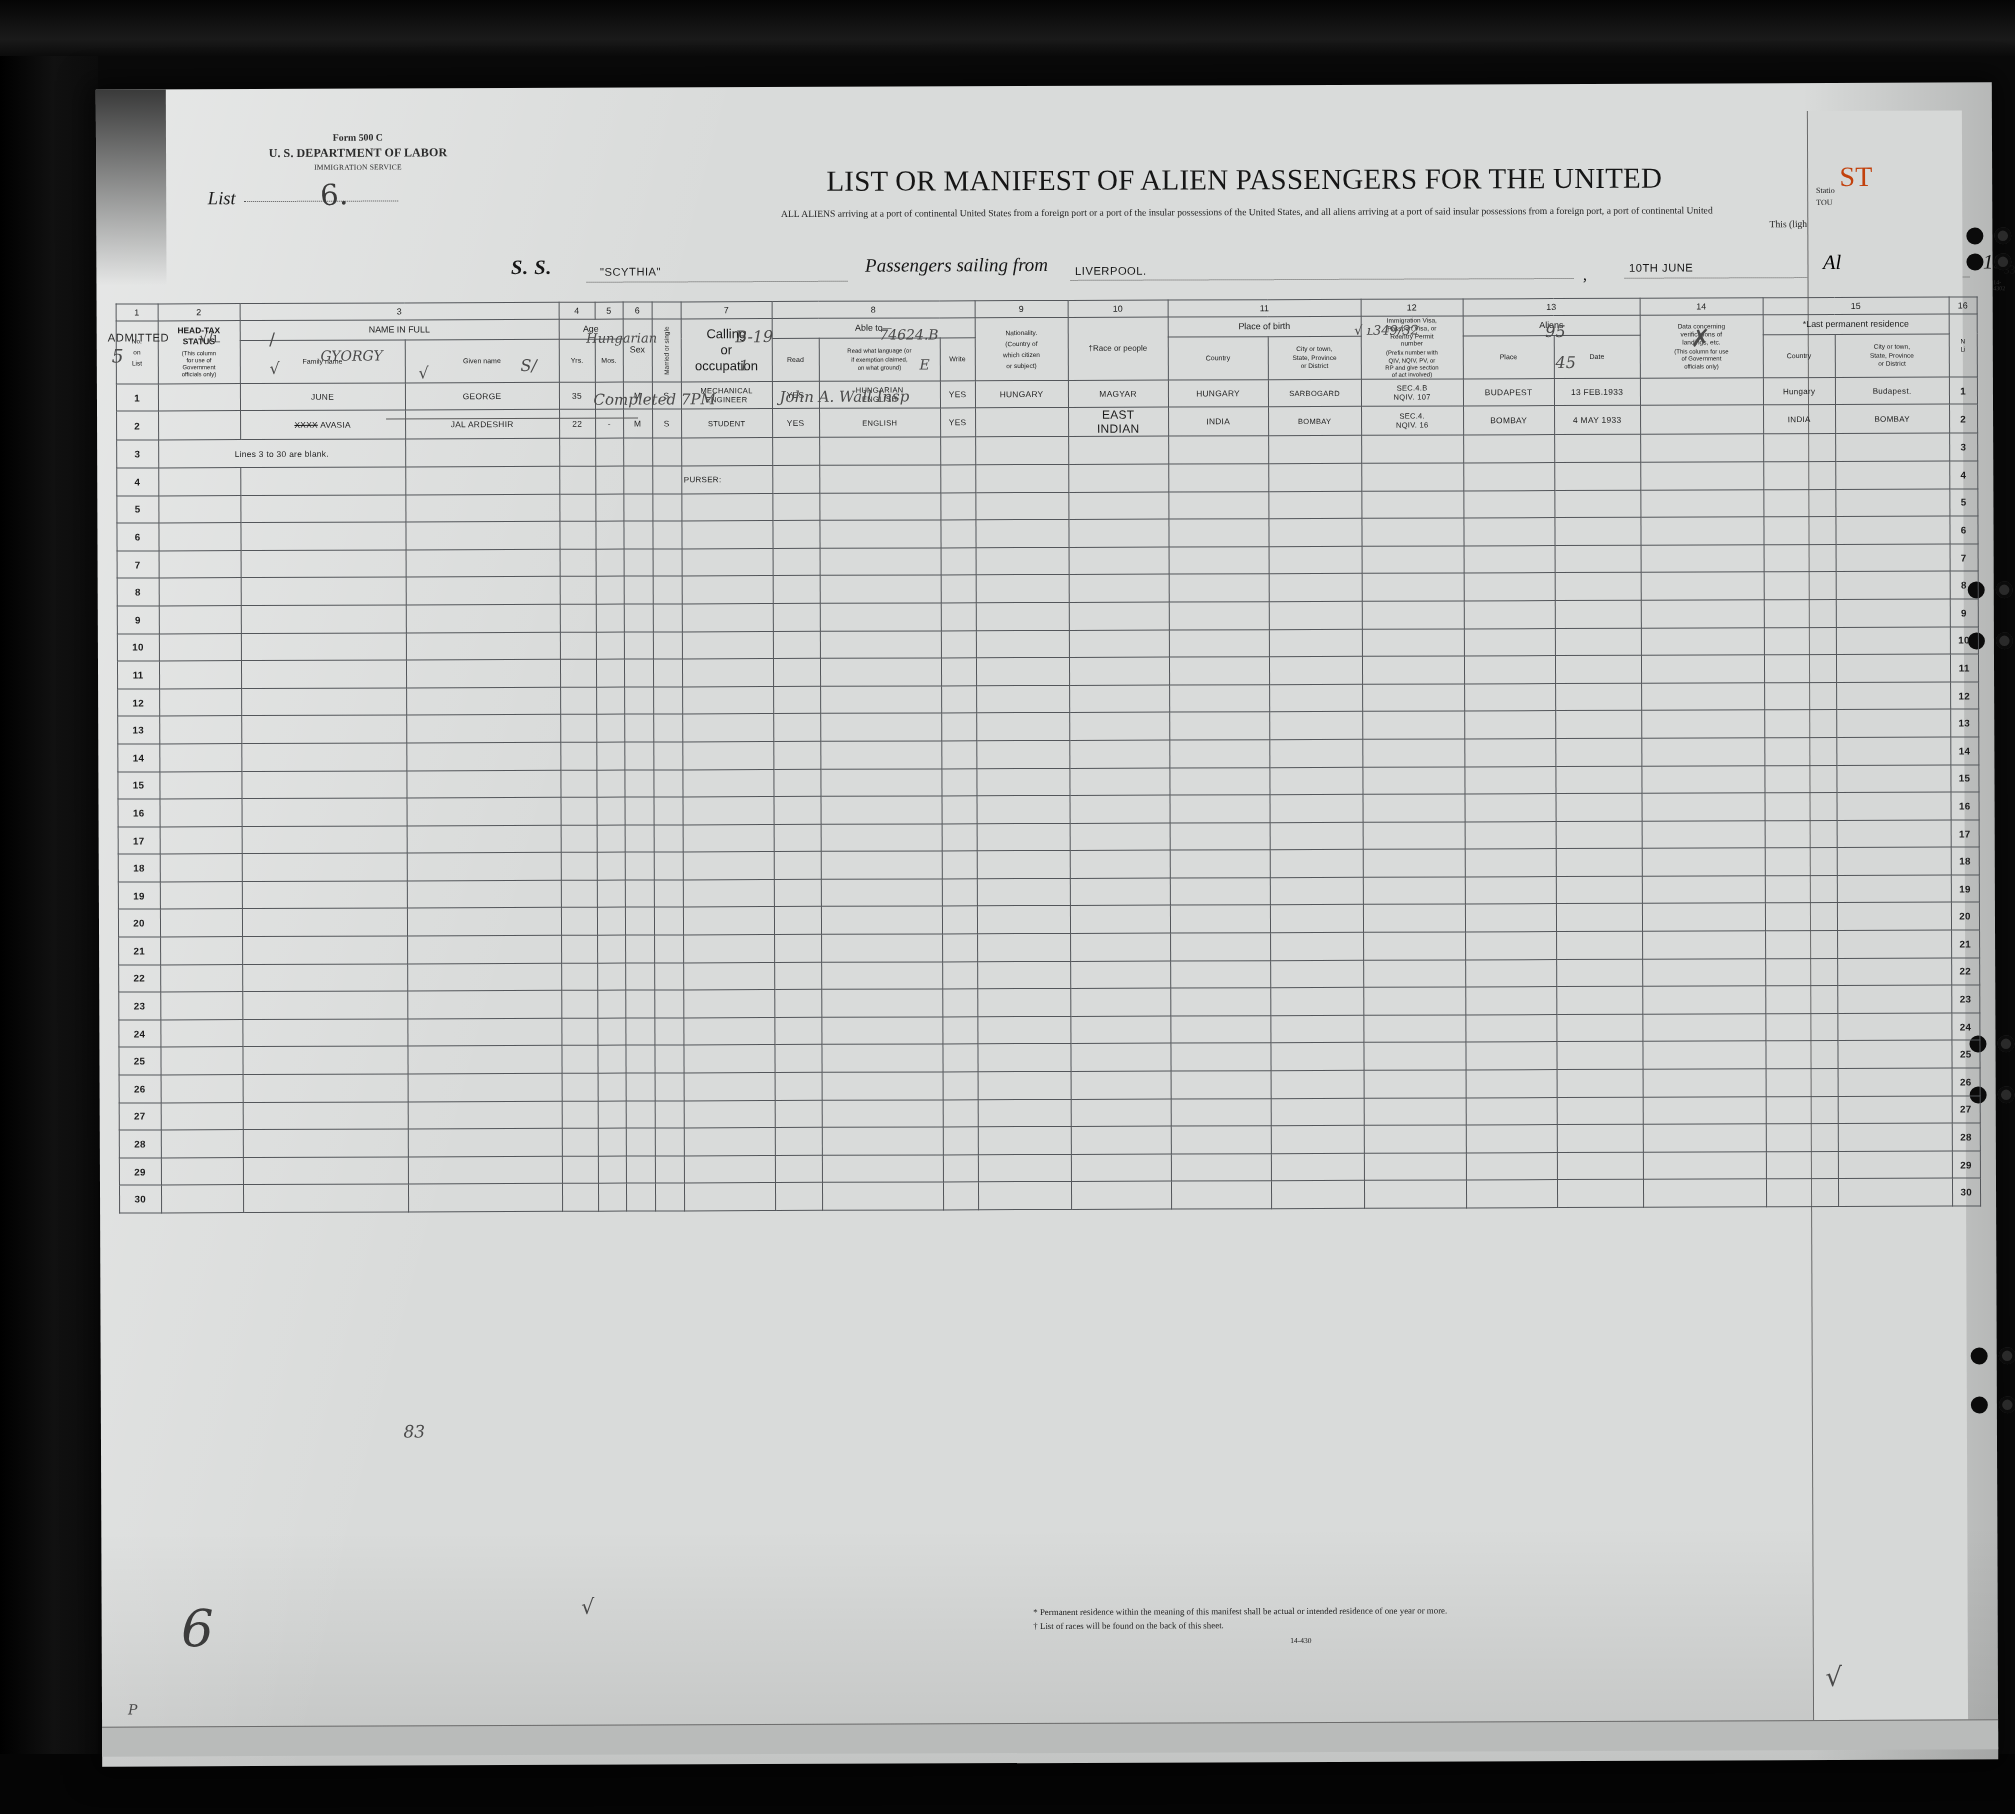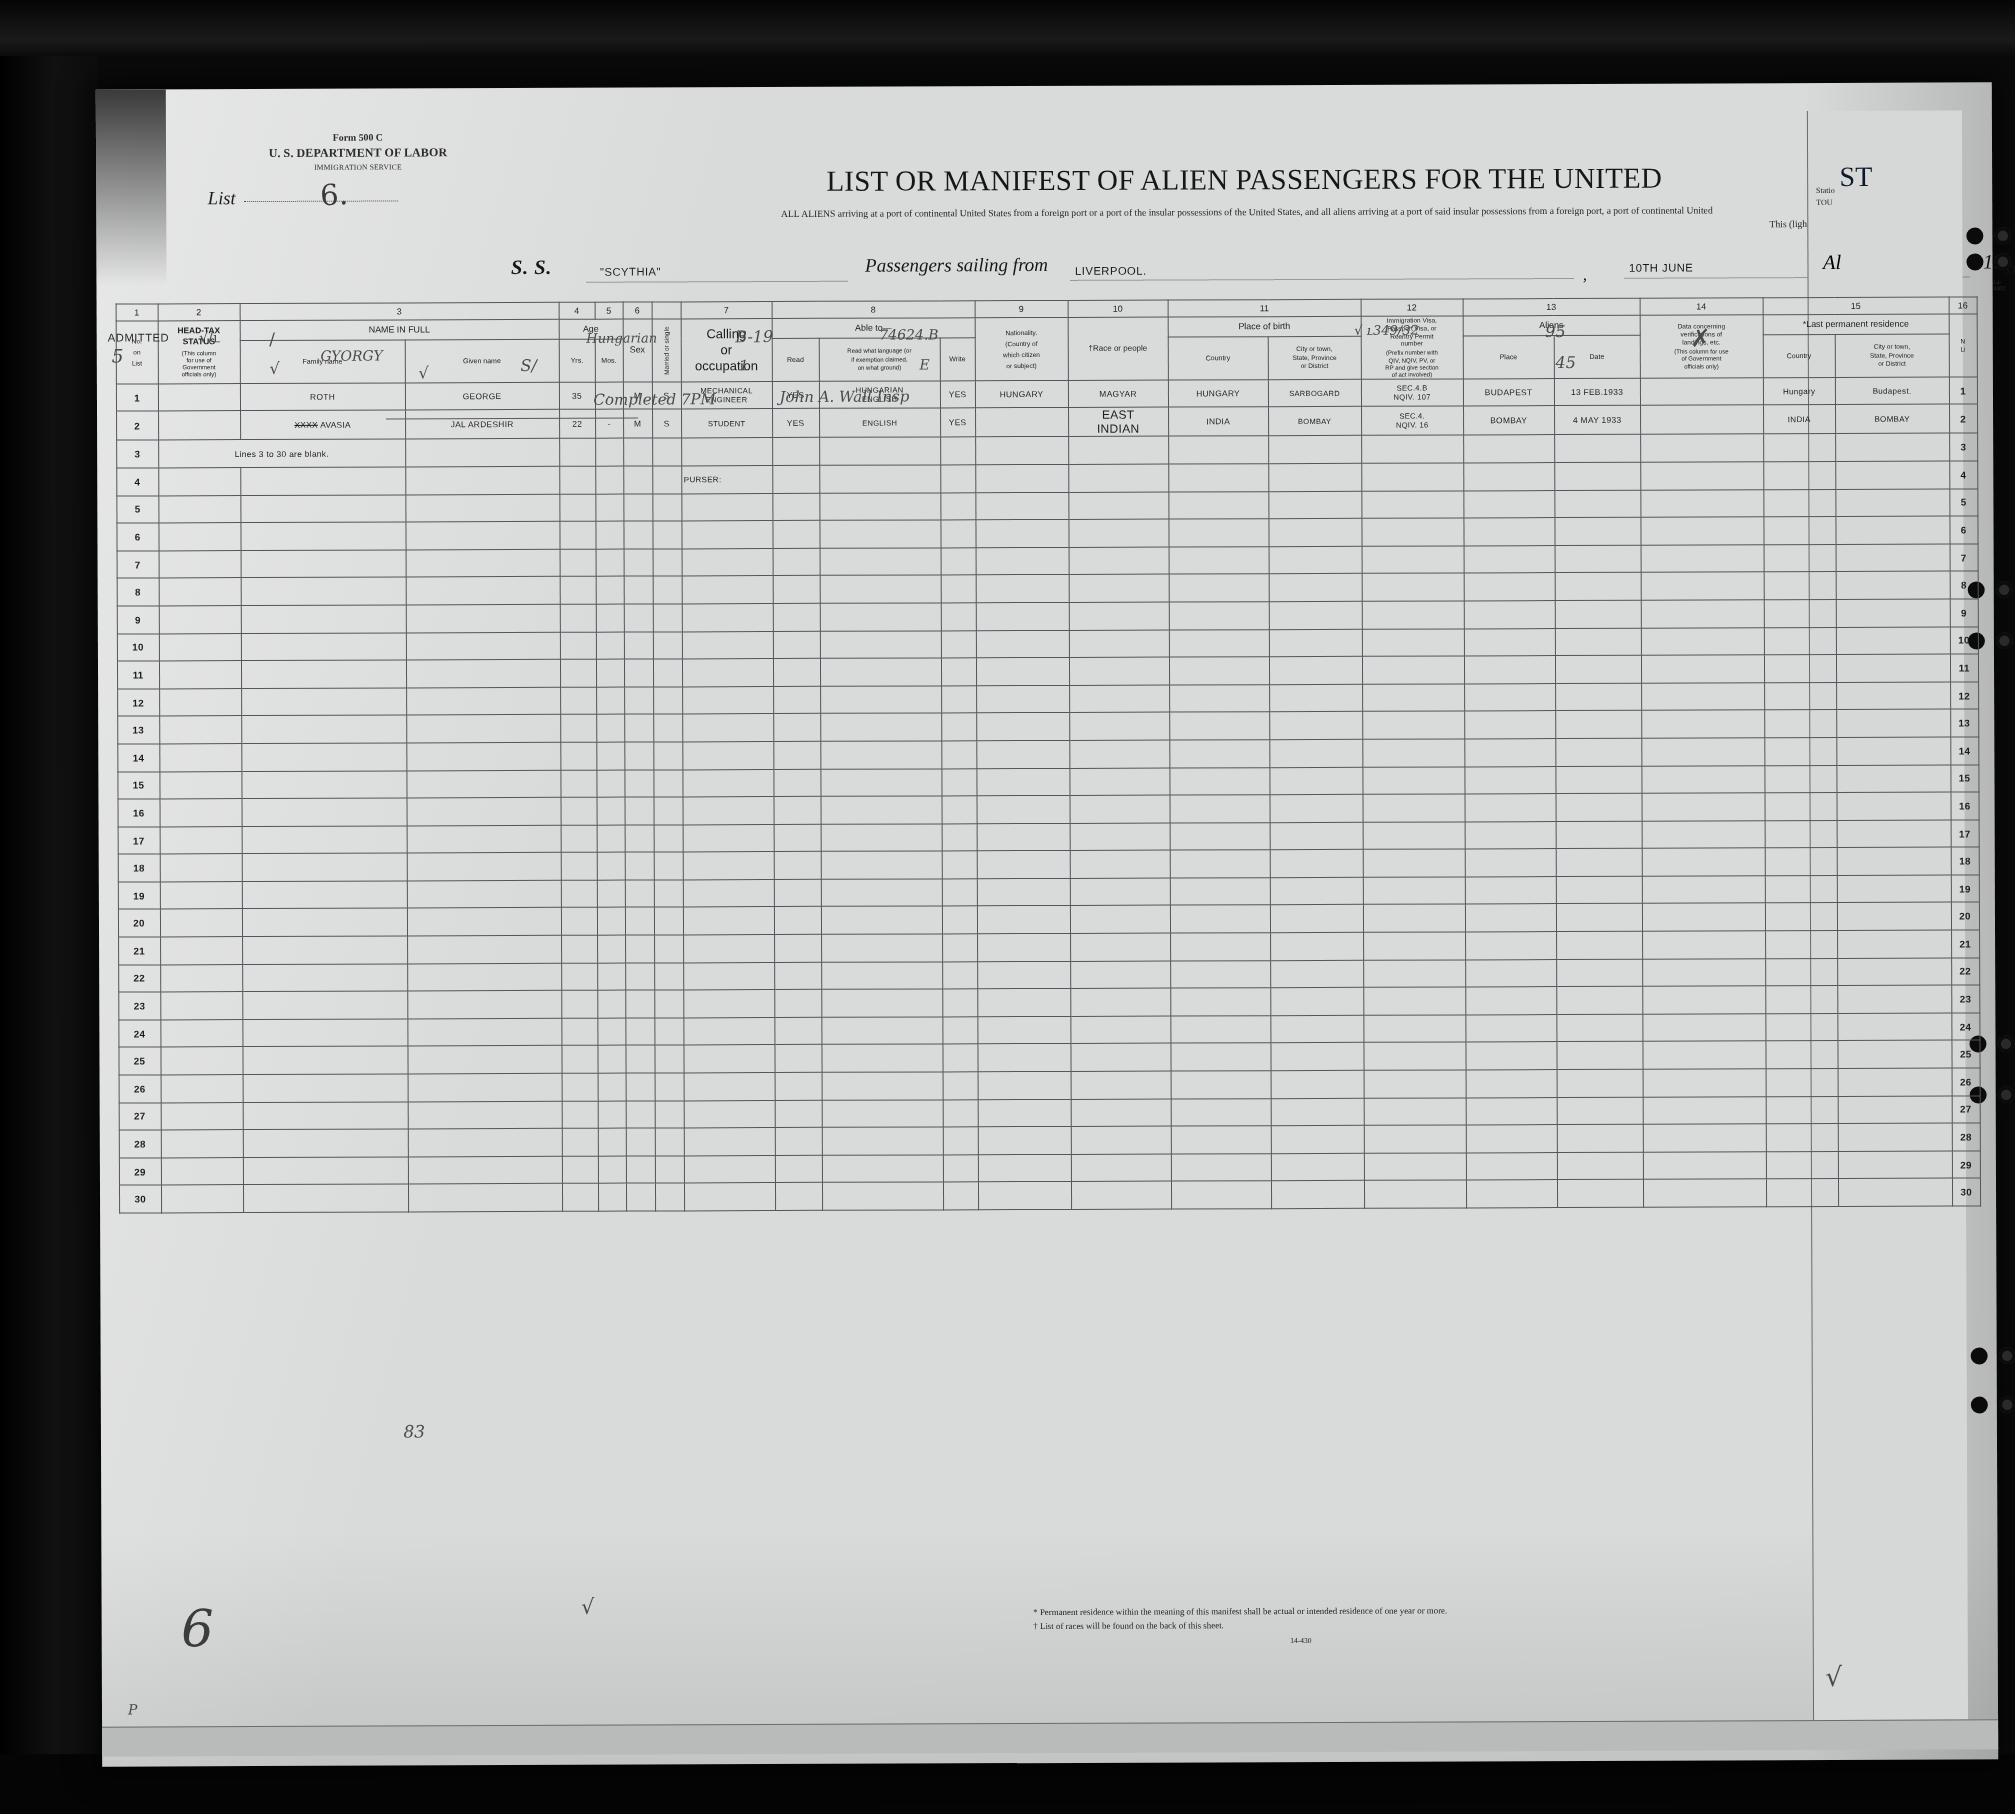--- a/index.html
+++ b/index.html
@@ -122,21 +122,21 @@
   .ship-line .yr { position:absolute; left:1472px; top:0; font-size:20.5px; font-style:italic;}
   .ship-line .yr sub { font-size:12px; font-style:normal;}
   .ship-line .tiny { position:absolute; left:1482px; top:29px; font-size:6px; color:#333;}
 
   
   .right-frag {
     position:absolute; right:-2.8px; top:0; width:154px; height:100%;
     border-left:0.9px solid #6a6a6a;
     background:#d6d8d7;
   }
-  .right-frag .t1 { position:absolute; left:31px; top:50px; font-size:28px; color:#0f172a;}
+  .right-frag .t1 { position:absolute; left:31px; top:50px; font-size:28px; color:#c2410c;}
   .right-frag .t2 { position:absolute; left:7.5px; top:74px; font-size:8px; line-height:1.5; color:#222;}
   .right-frag .t3 { position:absolute; left:14px; top:140px; font-size:20.5px; font-style:italic;}
 
   
   .holes { position:absolute; right:-56px; top:0; width:56px; height:100%;}
   .hole {
     position:absolute; width:17px; height:17px; border-radius:50%;
     background:#0b0b0b;
   }
   .hole.hollow { background:#2a2a2a; box-shadow: inset 0 0 0 3.3px #0b0b0b;}
@@ -406,21 +406,21 @@
           <td>
             <span class="tiny11" style="white-space:pre-line">City or town,
 State, Province
 or District</span>
           </td>
         </tr>
 
         <tr class="data-row">
           <td class="rowno">1</td>
           <td></td>
-          <td>ROTH</td>
+          <td>JUNE</td>
           <td>GEORGE</td>
           <td>35</td>
           <td>-</td>
           <td>M</td>
           <td>S</td>
           <td style="white-space:pre-line;font-size:7.5px">MECHANICAL
 ENGINEER</td>
           <td>YES</td>
           <td style="white-space:pre-line;font-size:7.5px">HUNGARIAN
 ENGLISH</td>

